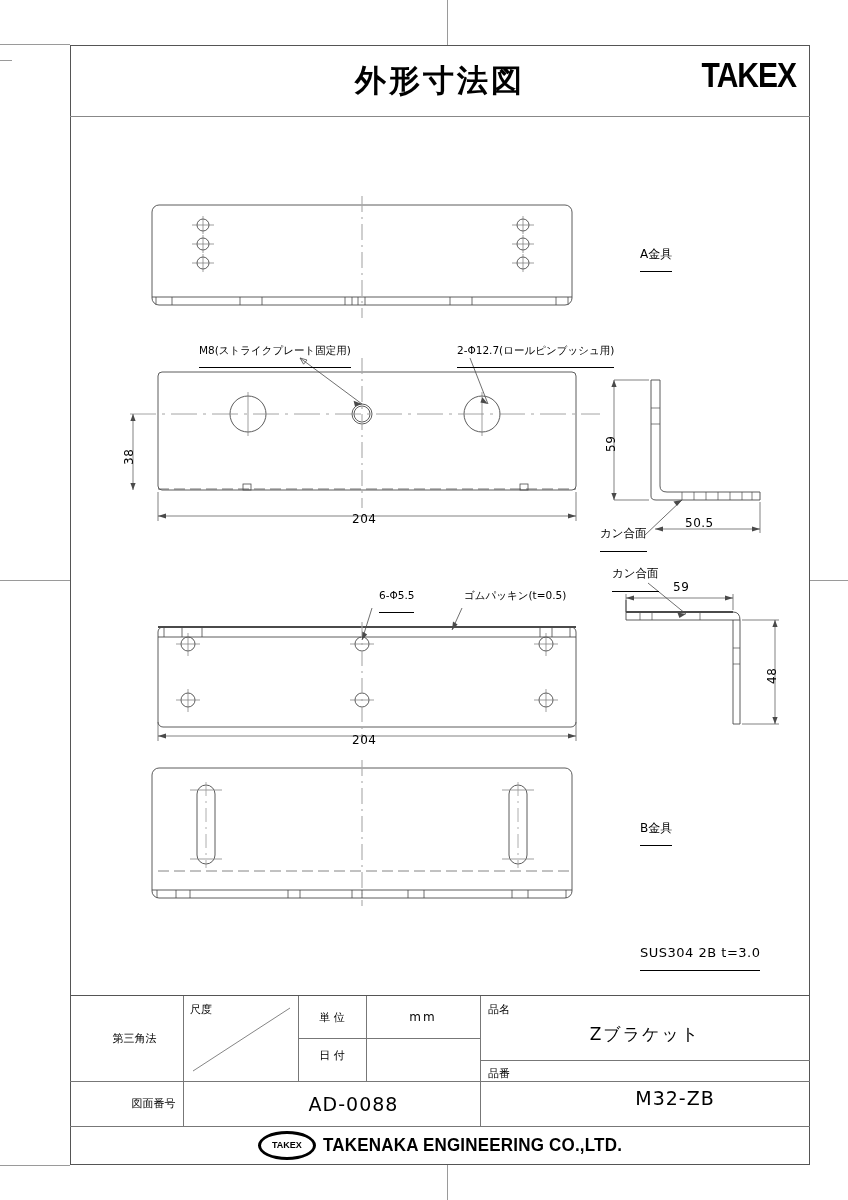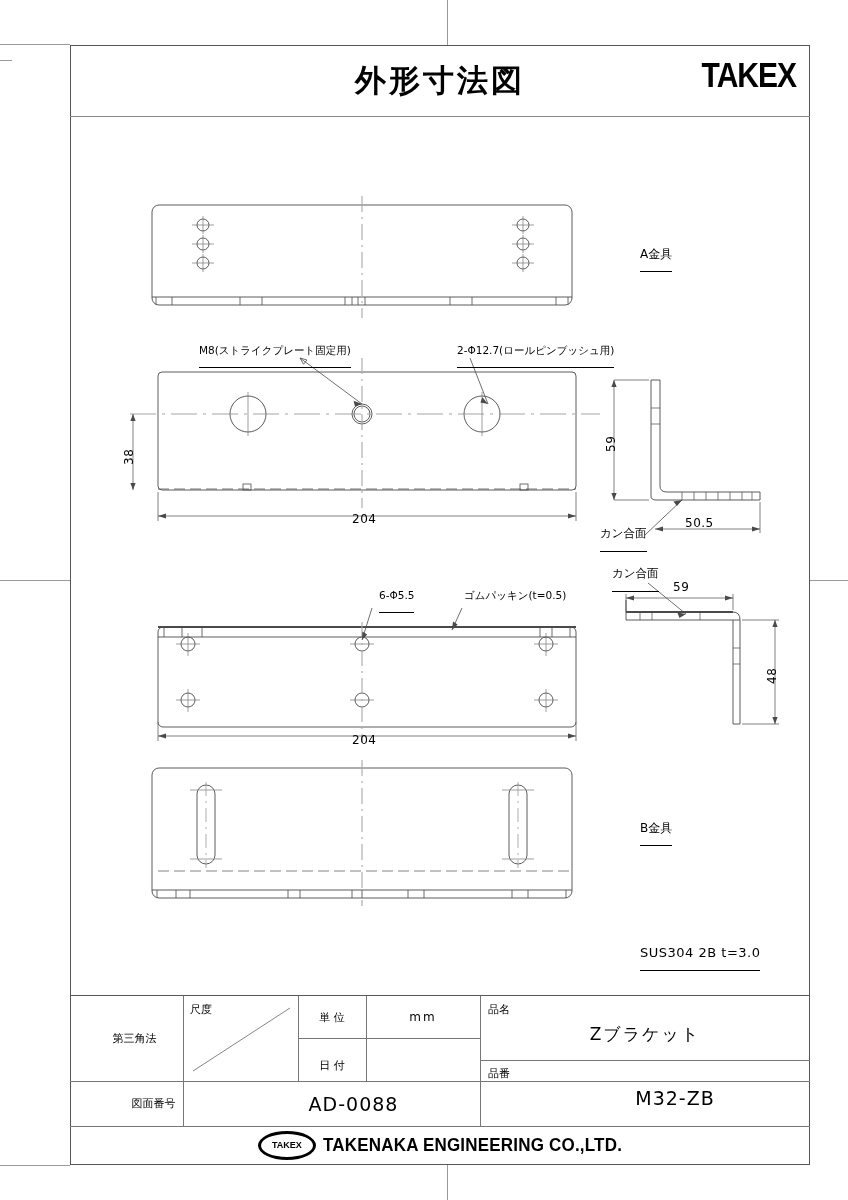--- a/index.html
+++ b/index.html
@@ -346,21 +346,21 @@
     <div class="vline" style="left:410px;top:0;height:130px;"></div>
 
     <svg width="740" height="170">
       <line x1="123" y1="75" x2="220" y2="12" stroke="#777" stroke-width="0.9"></line>
     </svg>
 
     <div class="cell tb-small" style="left:8px;top:0;width:113px;height:85px;align-items:center;justify-content:center;text-align:center;">第三角法</div>
     <div class="cell tb-small" style="left:120px;top:6px;width:60px;height:18px;align-items:flex-start;">尺度</div>
     <div class="cell tb-small" style="left:228px;top:0;width:68px;height:42px;align-items:center;justify-content:center;">単 位</div>
     <div class="cell tb-mid" style="left:296px;top:0;width:114px;height:42px;align-items:center;justify-content:center;letter-spacing:2px;">mm</div>
-    <div class="cell tb-small" style="left:228px;top:48px;width:68px;height:43px;align-items:center;justify-content:center;">日 付</div>
+    <div class="cell tb-small" style="left:228px;top:38px;width:68px;height:43px;align-items:center;justify-content:center;">日 付</div>
     <div class="cell tb-mid" style="left:296px;top:42px;width:114px;height:43px;align-items:center;justify-content:center;"></div>
 
     <div class="cell tb-small" style="left:3px;top:85px;width:113px;height:45px;align-items:center;justify-content:center;padding-left:48px;">図面番号</div>
     <div class="cell tb-big" style="left:113px;top:85px;width:297px;height:45px;align-items:center;justify-content:center;">AD-0088</div>
 
     <div class="cell tb-small" style="left:418px;top:6px;width:60px;height:16px;align-items:flex-start;text-align:center;">品名</div>
     <div class="cell tb-name" style="left:410px;top:14px;width:330px;height:48px;align-items:center;justify-content:center;">Zブラケット</div>
     <div class="cell tb-small" style="left:418px;top:70px;width:60px;height:16px;align-items:flex-start;">品番</div>
     <div class="cell tb-big" style="left:410px;top:78px;width:330px;height:48px;align-items:center;justify-content:center;padding-left:16px;">M32-ZB</div>
 

